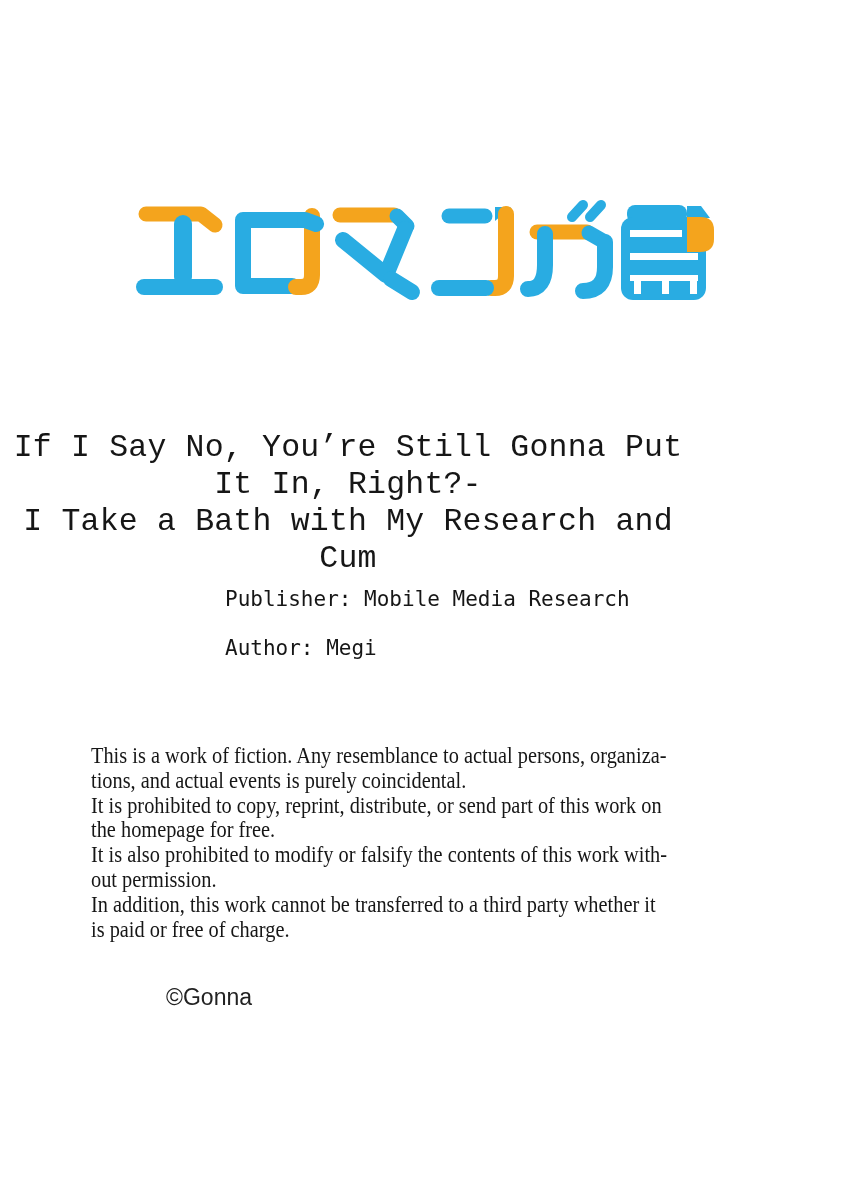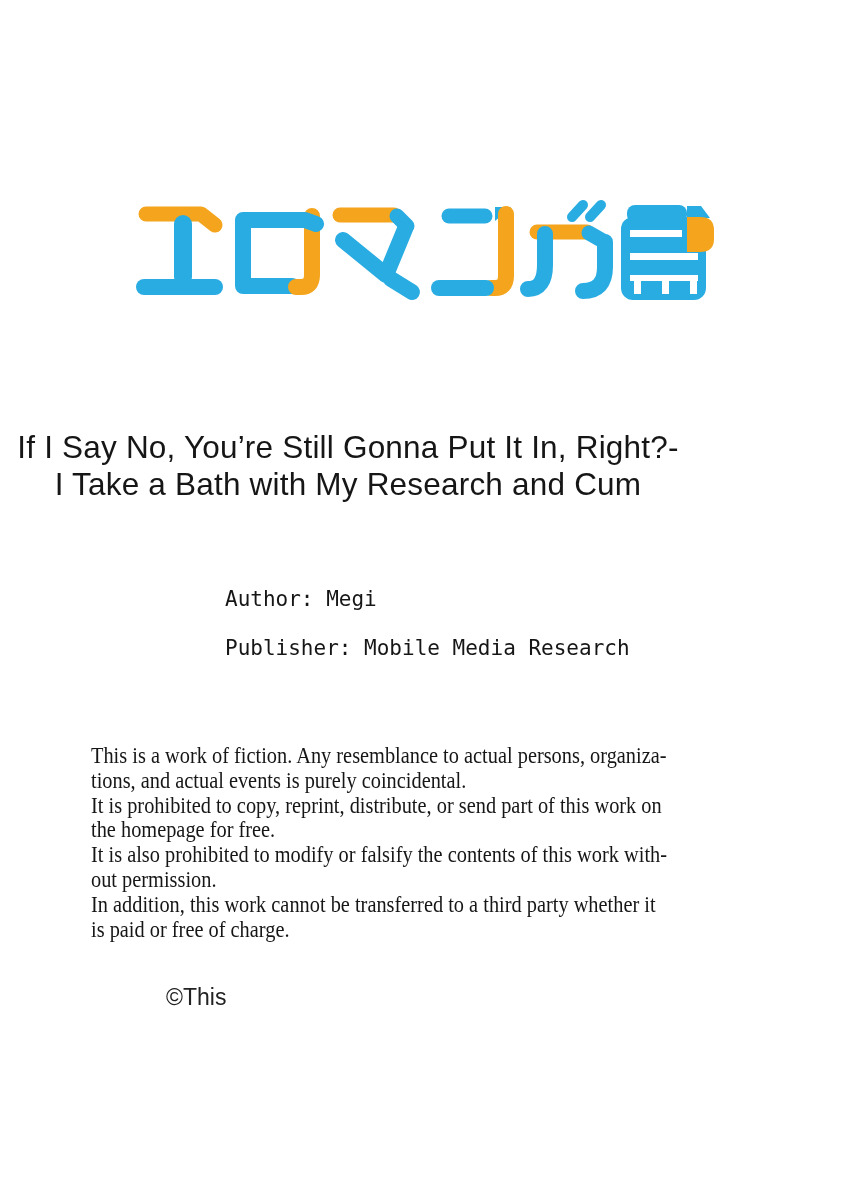--- a/index.html
+++ b/index.html
@@ -21,21 +21,21 @@
   .logo-wrap{position:absolute;left:135px;top:196px;width:580px;height:112px;}
   .logo-wrap svg{display:block;}
   .lg-b{stroke:var(--logo-blue);}
   .lg-o{stroke:var(--logo-orange);}
   .lg-bf{fill:var(--logo-blue);}
   .lg-of{fill:var(--logo-orange);}
 
   .title{
     position:absolute;left:0;top:429px;width:696px;
     text-align:center;color:var(--ink);
-    font-family:Liberation Sans, sans-serif;
+    font-family:Liberation Mono, monospace;
     font-size:31.5px;line-height:37px;font-weight:normal;
     letter-spacing:0.2px;
   }
 
   .credits{
     position:absolute;left:225px;top:586px;
     font-family:"DejaVu Sans Mono",monospace;
     font-size:21px;color:var(--ink);
   }
   .credit-line{line-height:26px;margin-bottom:23px;white-space:pre;}
@@ -115,28 +115,28 @@
       </g>
     </svg>
   </div>
 
   <div class="title">
     <div>If I Say No, You’re Still Gonna Put It In, Right?-</div>
     <div>I Take a Bath with My Research and Cum</div>
   </div>
 
   <div class="credits">
+    <div class="credit-line">Publisher: Mobile Media Research</div>
     <div class="credit-line">Author: Megi</div>
-    <div class="credit-line">Publisher: Mobile Media Research</div>
   </div>
 
   <div class="disclaimer">This is a work of fiction. Any resemblance to actual persons, organiza-
 tions, and actual events is purely coincidental.
 It is prohibited to copy, reprint, distribute, or send part of this work on
 the homepage for free.
 It is also prohibited to modify or falsify the contents of this work with-
 out permission.
 In addition, this work cannot be transferred to a third party whether it
 is paid or free of charge.</div>
 
-  <div class="copyright">©This</div>
+  <div class="copyright">©Gonna</div>
 
 </div>
 
 </body></html>

